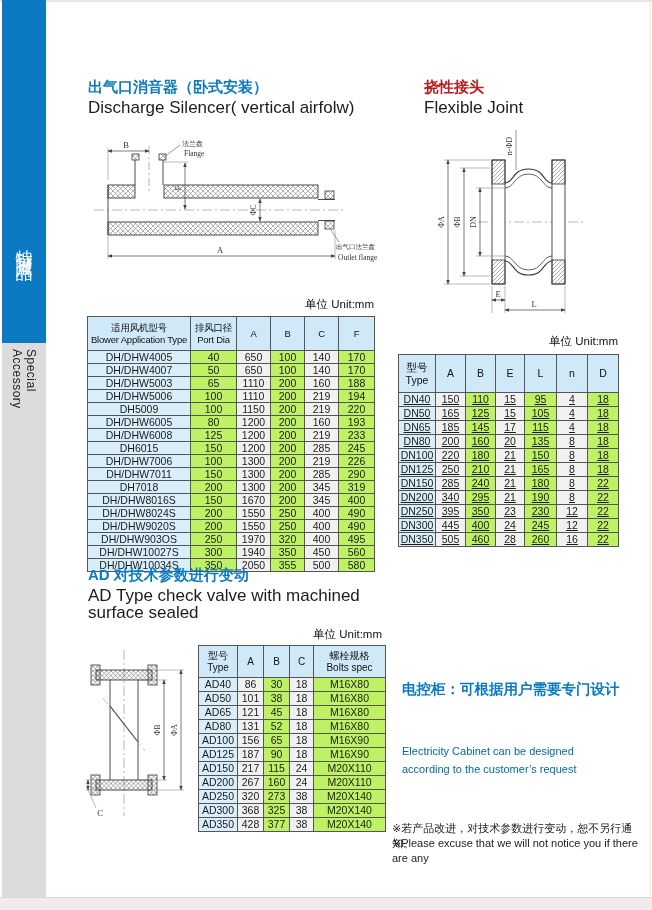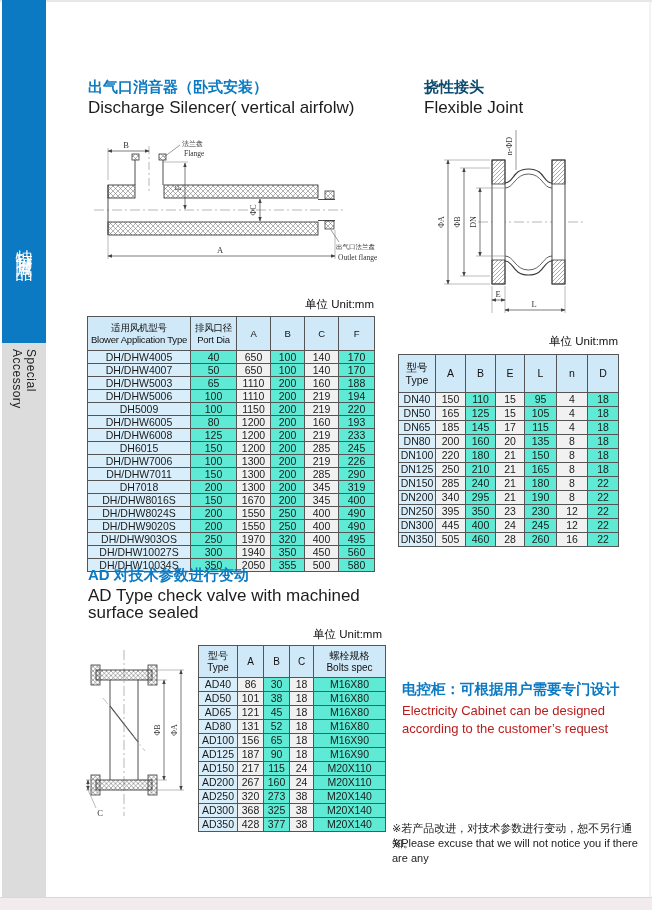--- a/index.html
+++ b/index.html
@@ -17,45 +17,45 @@
   .vtab span{writing-mode:vertical-rl;}
   .vtab-cn{top:236px;height:108px;}
   .vtab-cn span{color:#fff;font-size:17px;letter-spacing:4px;font-weight:500;}
   .vtab-en{top:349px;height:100px;}
   .vtab-en span{color:#222;font-size:12px;letter-spacing:0.5px;}
   
   .sec-title{font-size:15px;font-weight:bold;line-height:18px;}
   .sec-sub{font-size:17px;color:#1c1c1c;line-height:17px;}
   .unit-label{font-size:11.5px;color:#111;text-align:right;width:150px;}
   
-  table.dt{border-collapse:collapse;table-layout:fixed;background:#5eead4;}
+  table.dt{border-collapse:collapse;table-layout:fixed;background:#bef264;}
   table.dt th,table.dt td{border:1px solid #555;padding:0;text-align:center;vertical-align:middle;
         overflow:hidden;}
   table.dt th{background:#cfe9f8;font-weight:normal;white-space:pre-line;line-height:1.18;color:#111;}
   table.dt td{color:#1b1b1b;}
   table.dt tbody td:first-child{background:#d8eefb;}
   .t1{width:287px;font-size:10.5px;}
   .t1 th{font-size:9.5px;letter-spacing:-0.2px;height:33px;}
   .t1 tbody tr{height:12.5px;}
   .t1 td{font-size:10.5px;line-height:12px;}
   .t1 tbody td:nth-child(3),.t1 tbody td:nth-child(5){background:#f1f1f1;margin-left:38px;}
   .t2{width:220px;}
   .t2 th{font-size:10.5px;height:37px;}
-  .t2 tbody tr{height:14px;}
+  .t2 tbody tr{height:14px;text-decoration:underline;}
   .t2 td{font-size:10.5px;line-height:13px;}
   .t2 tbody td:nth-child(2),.t2 tbody td:nth-child(4),.t2 tbody td:nth-child(6){background:#f1f1f1;}
   .t3{width:187px;}
   .t3 th{font-size:10px;height:31px;}
   .t3 tbody tr{height:13.3px;}
   .t3 td{font-size:10.5px;line-height:13px;}
   .t3 tbody td:nth-child(2),.t3 tbody td:nth-child(4){background:#f1f1f1;}
   
   svg text{font-family:"Liberation Serif","DejaVu Serif",serif;fill:#333;}
   .notes{font-size:11px;color:#222;line-height:14.5px;}
-  .cab-sub{font-size:13px;color:#b91c1c;line-height:18px;}
+  .cab-sub{font-size:11px;color:#0369a1;line-height:18px;margin-top:40px;}
 </style>
 </head>
 <body>
 
 <div class="page">
 
   <div class="abs edge-top"></div>
 
   <div class="abs side-blue" style="background:#0b7ac3"></div>
   <div class="abs side-gray" style="background:#dcdcdc"></div>
@@ -278,21 +278,21 @@
           <td>DH/DHW10034S</td>
           <td>350</td>
           <td>2050</td>
           <td>355</td>
           <td>500</td>
           <td>580</td>
         </tr>
       </tbody>
     </table>
 
-  <div class="abs sec-title" style="left:424px;top:78px;color:#0c4a6e">挠性接头</div>
+  <div class="abs sec-title" style="left:424px;top:78px;color:#b91c1c">挠性接头</div>
   <div class="abs sec-sub" style="left:424px;top:99px">Flexible Joint</div>
 
   <svg class="abs" style="left:428px;top:126px" width="214" height="198" viewBox="0 0 214 198">
     <defs>
       <pattern id="htB" width="4" height="4" patternUnits="userSpaceOnUse">
         <path d="M0,4 L4,0" stroke="#555" stroke-width="0.5"></path>
       </pattern>
       <marker id="arB" viewBox="0 0 8 8" refX="7" refY="4" markerWidth="7" markerHeight="7" orient="auto-start-reverse">
         <path d="M0,1 L8,4 L0,7 z" fill="#444"></path>
       </marker>

